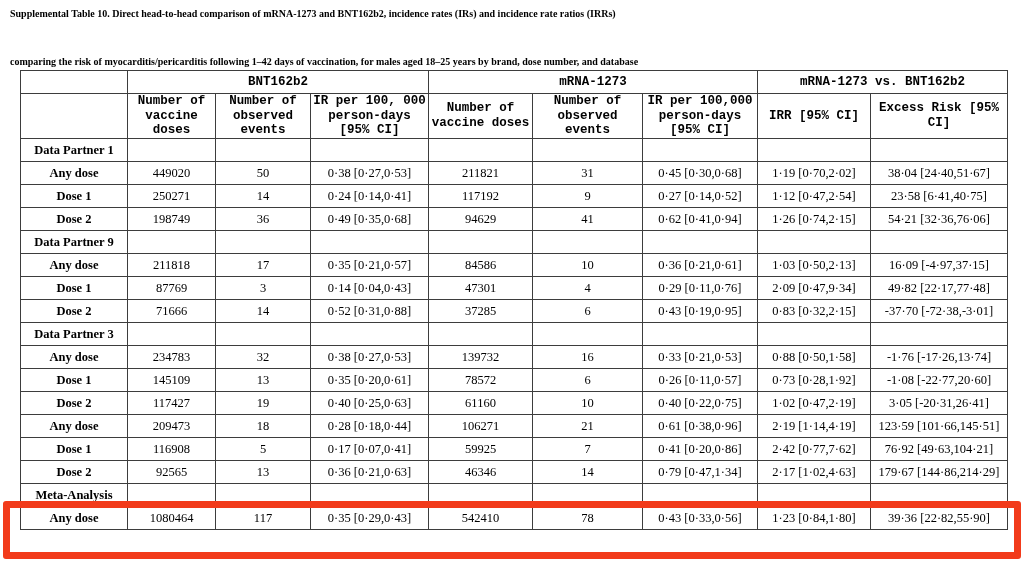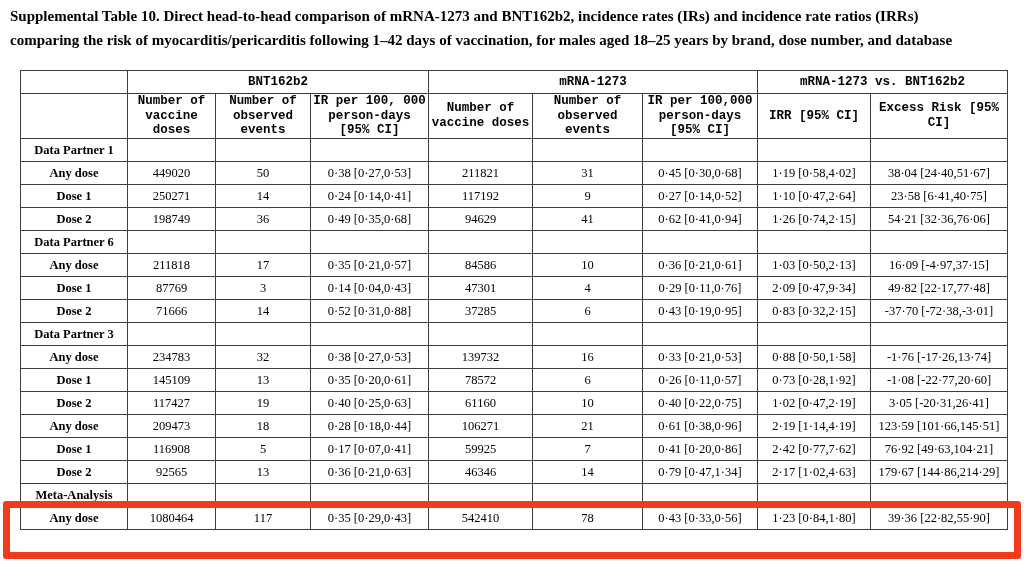--- a/index.html
+++ b/index.html
@@ -3,24 +3,24 @@
 <meta charset="utf-8">
 <style>
   html, body { margin:0; padding:0; overflow:hidden; }
   body {
     width:1024px; height:565px; position:relative;
     background:#ffffff; color:#000;
     font-family:"Liberation Serif", serif;
   }
   .title-line {
     position:absolute; left:10px; width:1010px;
-    font-weight:bold; font-size:15px; white-space:nowrap;
+    font-weight:bold; font-size:10px; white-space:nowrap;
   }
   #title1 { top:8px; }
-  #title2 { top:32px; }
+  #title2 { top:56px; }
 
   table#main-table {
     position:absolute; left:20px; top:70px;
     width:987px; table-layout:fixed; border-collapse:collapse;
   }
   #main-table th, #main-table td {
     border:1px solid #3d3d3d;
     font-size:12.5px; text-align:center; vertical-align:middle;
     padding:0 2px; overflow:hidden; line-height:1.17;
   }
@@ -86,47 +86,47 @@
         <td></td>
       </tr>
       <tr>
         <td class="rowlabel">Any dose</td>
         <td>449020</td>
         <td>50</td>
         <td>0·38 [0·27,0·53]</td>
         <td>211821</td>
         <td>31</td>
         <td>0·45 [0·30,0·68]</td>
-        <td>1·19 [0·58,4·02]</td>
+        <td>1·19 [0·70,2·02]</td>
         <td>38·04 [24·40,51·67]</td>
       </tr>
       <tr>
         <td class="rowlabel">Dose 1</td>
         <td>250271</td>
         <td>14</td>
         <td>0·24 [0·14,0·41]</td>
         <td>117192</td>
         <td>9</td>
         <td>0·27 [0·14,0·52]</td>
-        <td>1·10 [0·47,2·64]</td>
+        <td>1·12 [0·47,2·54]</td>
         <td>23·58 [6·41,40·75]</td>
       </tr>
       <tr>
         <td class="rowlabel">Dose 2</td>
         <td>198749</td>
         <td>36</td>
         <td>0·49 [0·35,0·68]</td>
         <td>94629</td>
         <td>41</td>
         <td>0·62 [0·41,0·94]</td>
         <td>1·26 [0·74,2·15]</td>
         <td>54·21 [32·36,76·06]</td>
       </tr>
       <tr>
-        <td class="rowlabel">Data Partner 6</td>
+        <td class="rowlabel">Data Partner 9</td>
         <td></td>
         <td></td>
         <td></td>
         <td></td>
         <td></td>
         <td></td>
         <td></td>
         <td></td>
       </tr>
       <tr>

